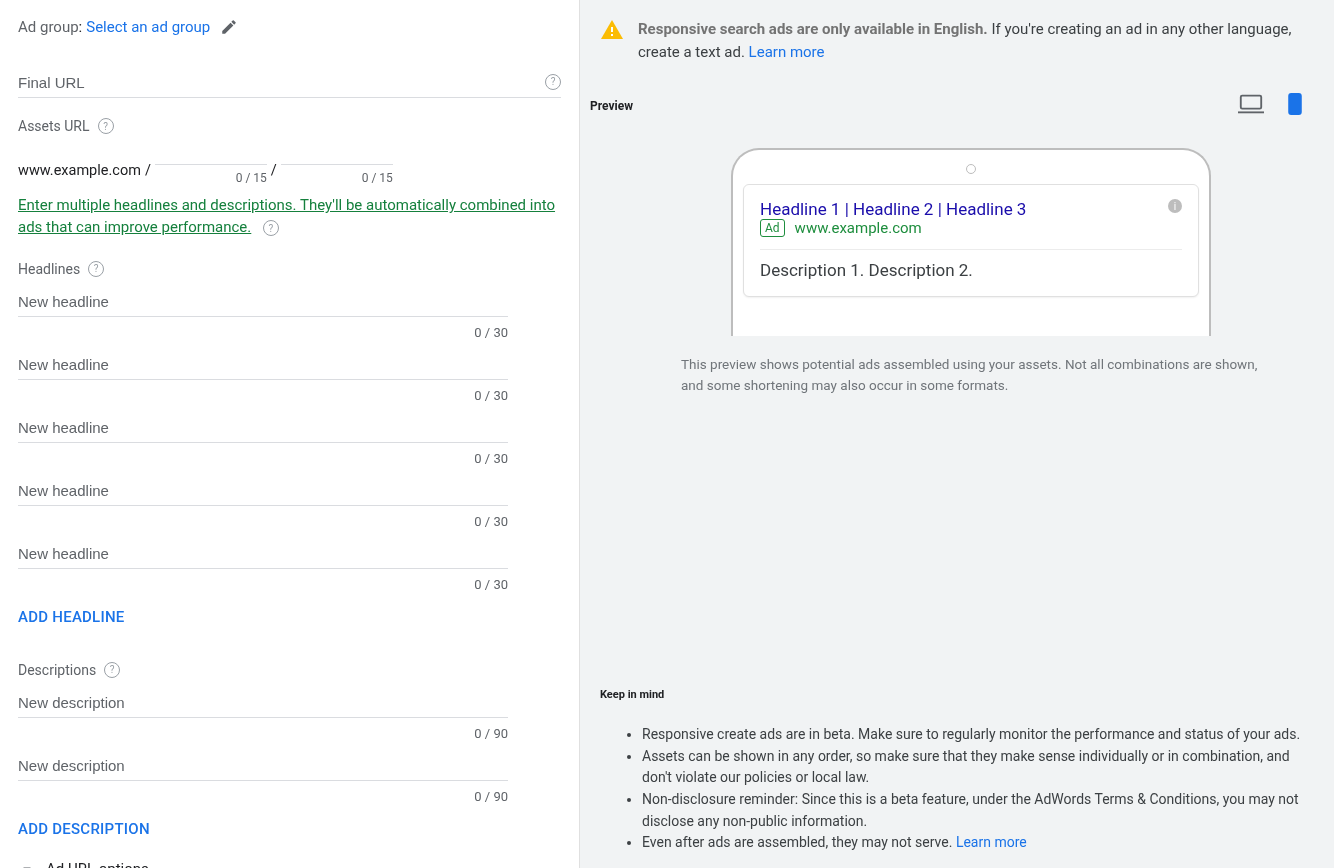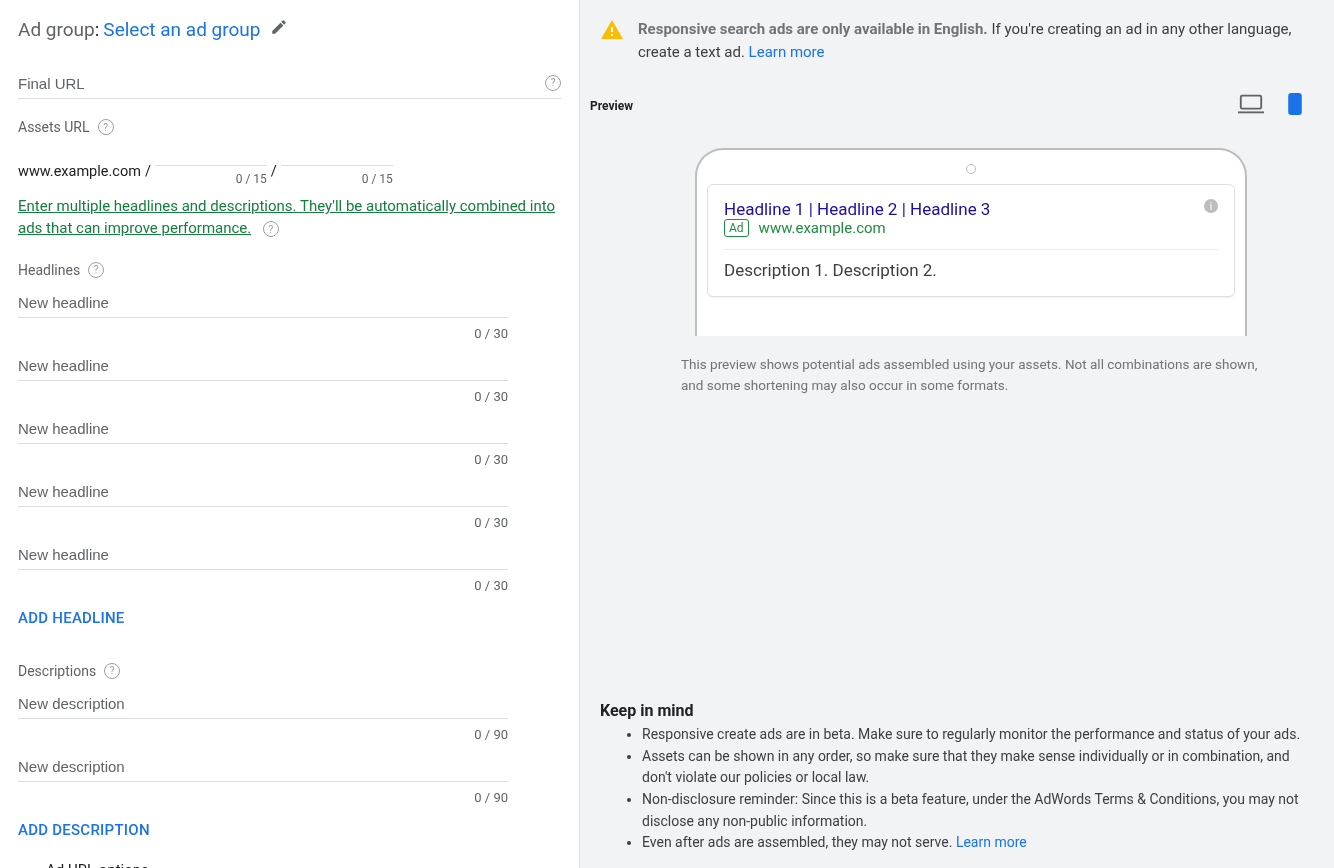--- a/index.html
+++ b/index.html
@@ -14,21 +14,21 @@
   }
   .app { display: flex; height: 100%; }
   
   .left {
     width: 580px;
     background: #fff;
     padding: 18px 18px 10px 18px;
     border-right: 1px solid #e0e0e0;
     overflow: hidden;
   }
-  .ad-group-row { display:flex; align-items:flex-end; font-size:19px; margin-bottom: 28px;}
+  .ad-group-row { display:flex; align-items:flex-start; font-size:15px; margin-bottom: 28px;}
   .ad-group-row .label { color:#5f6368; }
   .ad-group-row .link { color:#1a73e8; margin-left:4px; cursor:pointer;}
   .pencil-icon { margin-left:10px; color:#5f6368; cursor:pointer; }
   .pencil-icon svg { width:18px; height:18px; fill:#5f6368;}
   .field-row { position:relative; margin-bottom: 2px;}
   .underline-input {
     width: 100%; border:none; border-bottom:1px solid #dadce0;
     font-size:15px; padding:6px 0 6px 0; outline:none; background:transparent;
     color:#202124;
   }
@@ -71,41 +71,41 @@
   .banner-text .learn{ color:#1a73e8; cursor:pointer;}
   .preview-head { display:flex; align-items:center; justify-content:space-between; padding:30px 20px 0 2px; margin-left:-10px;}
   .preview-title{ font-size:12px; font-weight:700; color:#202124; padding-left:18px;}
   .device-toggle{ display:flex; gap:18px; padding-right:6px; align-items:center;}
   .device-toggle .dev{ cursor:pointer; }
   .device-toggle svg{ width:26px; height:22px;}
   .dev.laptop svg *{ stroke:#5f6368; }
   .dev.phone svg *{ stroke:#1a73e8; fill:#1a73e8;}
   .preview-area { padding: 30px 60px 0 88px;}
   .phone-shell {
-    width:552px; margin:0 auto; background:#fff; border:2px solid #bdbdbd;
+    width:480px; margin:0 auto; background:#fff; border:2px solid #bdbdbd;
     border-bottom:none; border-radius:28px 28px 0 0; padding:14px 10px 0 10px;
     height: 188px; overflow:hidden; position:relative;
   }
   .phone-cam { width:10px; height:10px; border:1.5px solid #bdbdbd; border-radius:50%; margin:0 auto 10px;}
   .ad-card {
     background:#fff; border:1px solid #e0e0e0; border-radius:6px; padding:14px 16px 16px;
     box-shadow: 0 1px 2px rgba(0,0,0,.06);
   }
   .ad-card .hd-row{ display:flex; align-items:flex-start; justify-content:space-between;}
   .ad-card .headline{ color:#1a0dab; font-size:17px; }
   .ad-card .info-dot{ width:14px;height:14px;border-radius:50%;background:#bdbdbd;color:#fff;font-size:10px;display:flex;align-items:center;justify-content:center;}
   .ad-card .url-row{ display:flex; align-items:center; gap:10px; margin-top:0;}
   .ad-badge{ border:1.3px solid #1e8e3e; color:#1e8e3e; font-size:12px; padding:0 4px; border-radius:3px; line-height:16px;}
   .ad-url{ color:#1e8e3e; font-size:15px;}
   .ad-sep{ border-top:1px solid #ececec; margin:12px 0 10px;}
   .ad-desc{ color:#3c4043; font-size:17px;}
   .preview-note{ color:#70757a; font-size:13.5px; line-height:1.55; width: 580px; margin: 18px auto 0;}
   .spacer{ flex:1; }
   .keep-in-mind{ padding: 0 30px 14px 20px;}
-  .kim-title{ font-weight:700; font-size:16px; color:#202124; margin-bottom:4px; padding-left: 0;}
+  .kim-title{ font-weight:700; font-size:11px; color:#202124; margin-bottom:23px; padding-left: 0;}
   .kim-list{ list-style: disc; padding-left: 42px; color:#3c4043; font-size:14px; line-height:1.55;}
   .kim-list .learn{ color:#1a73e8; cursor:pointer;}
 </style>
 </head>
 <body>
 
 <div class="app">
 
   <div class="left">
 

